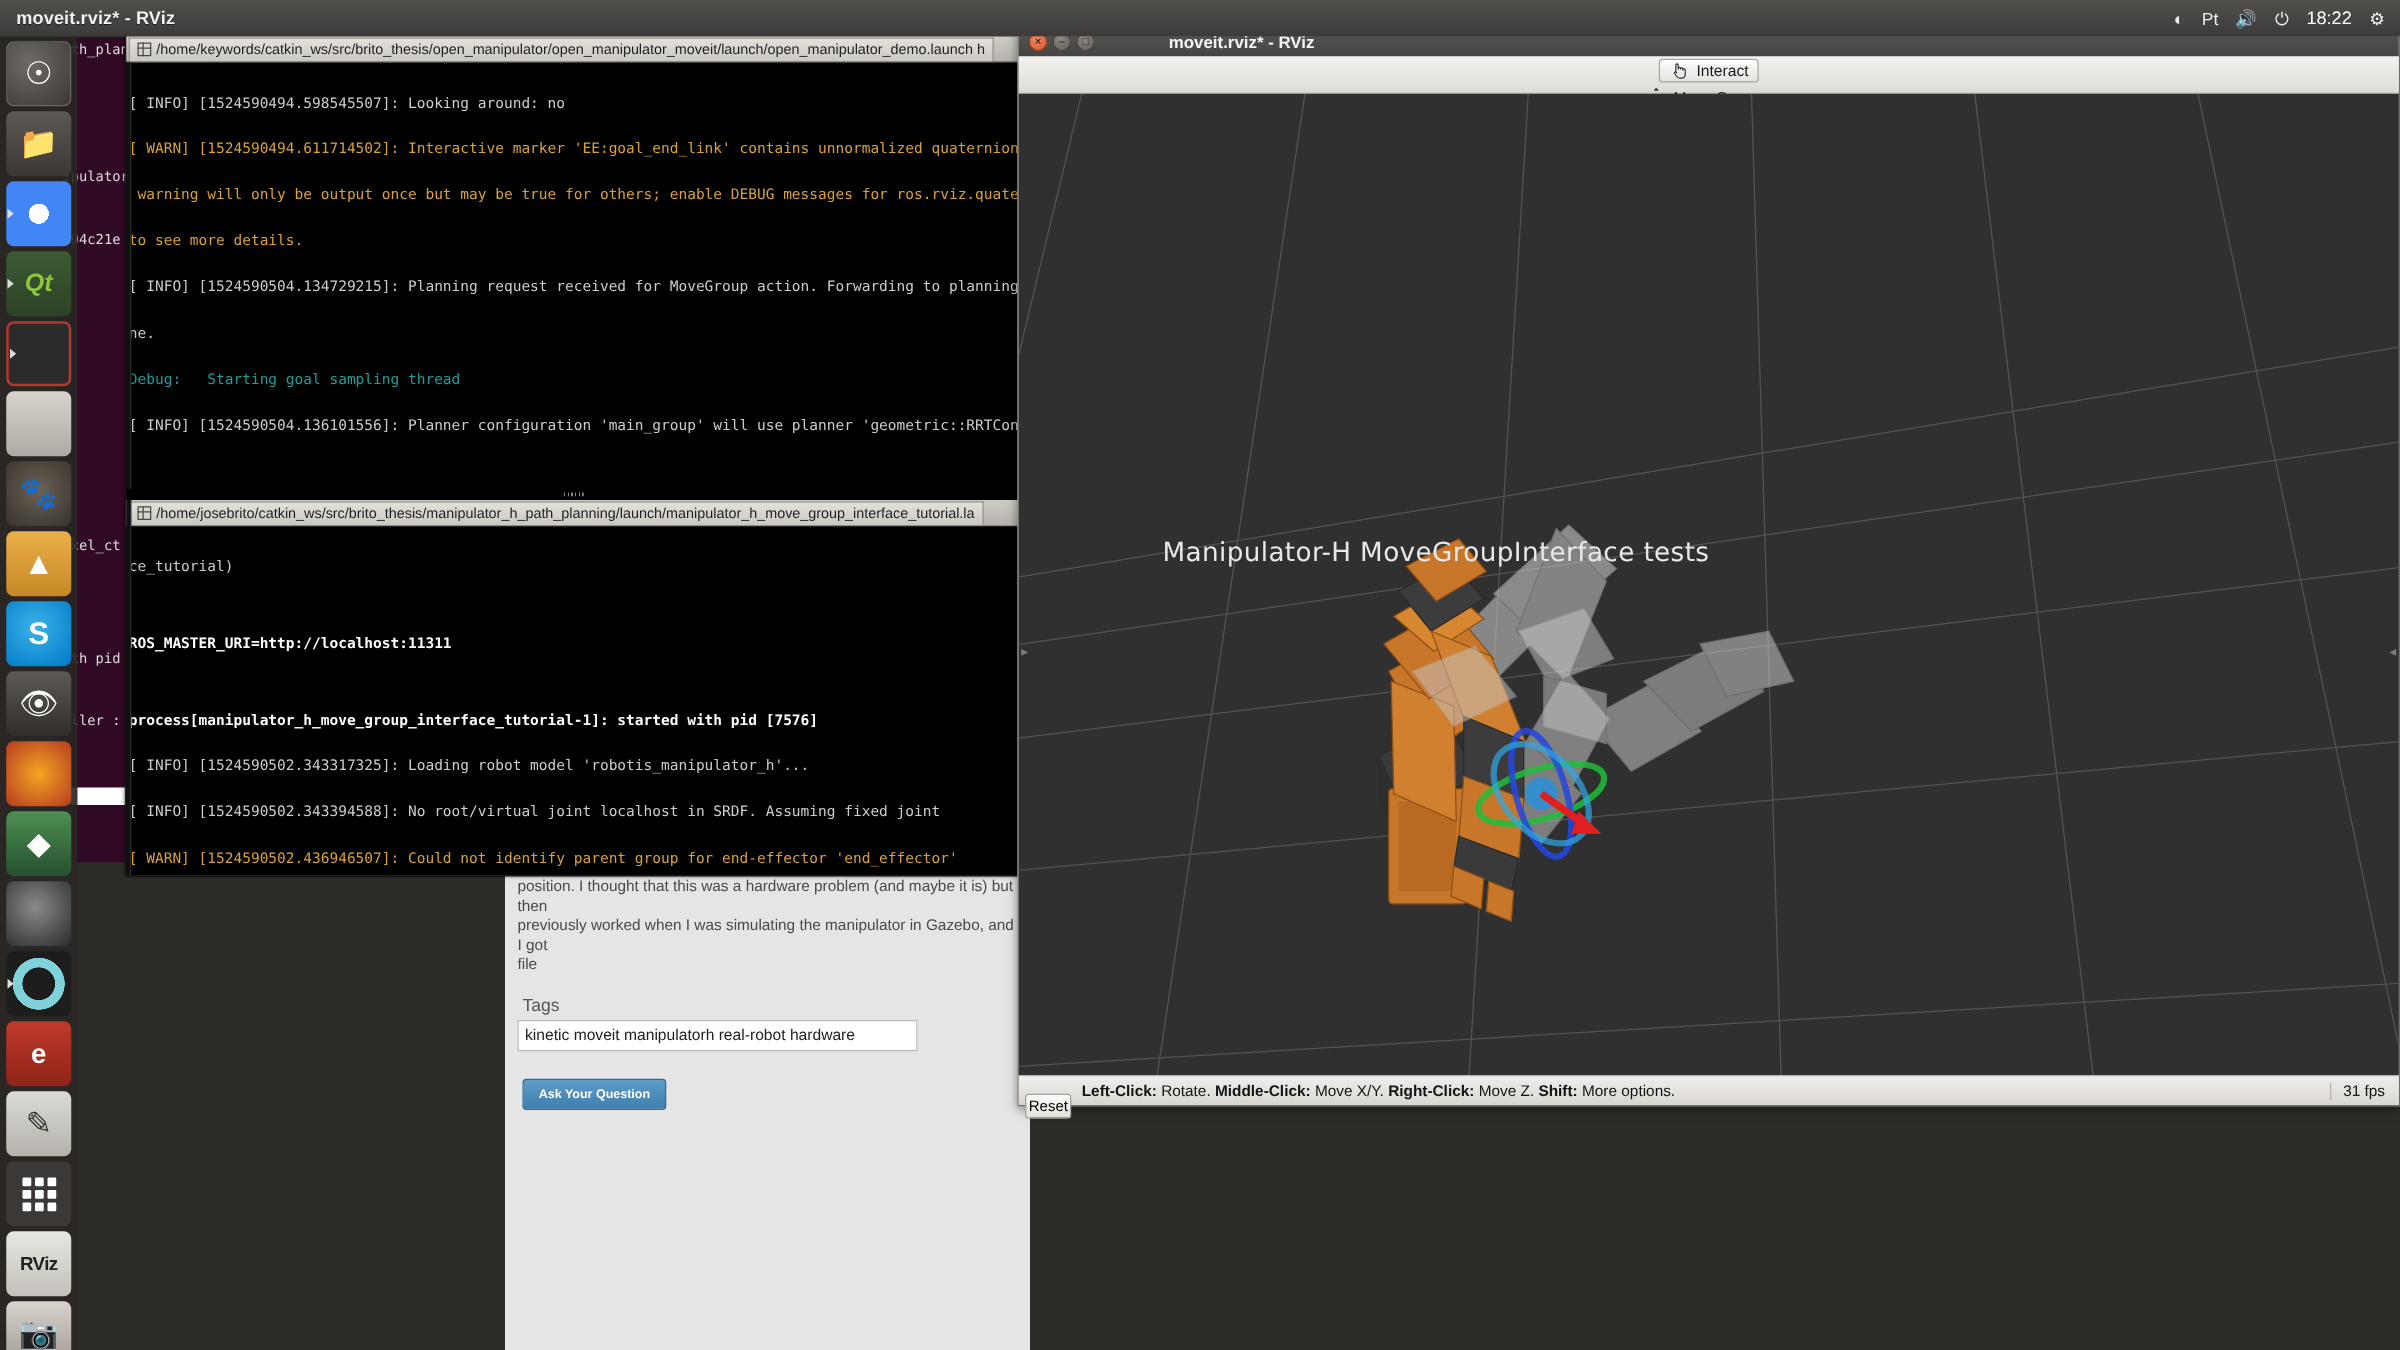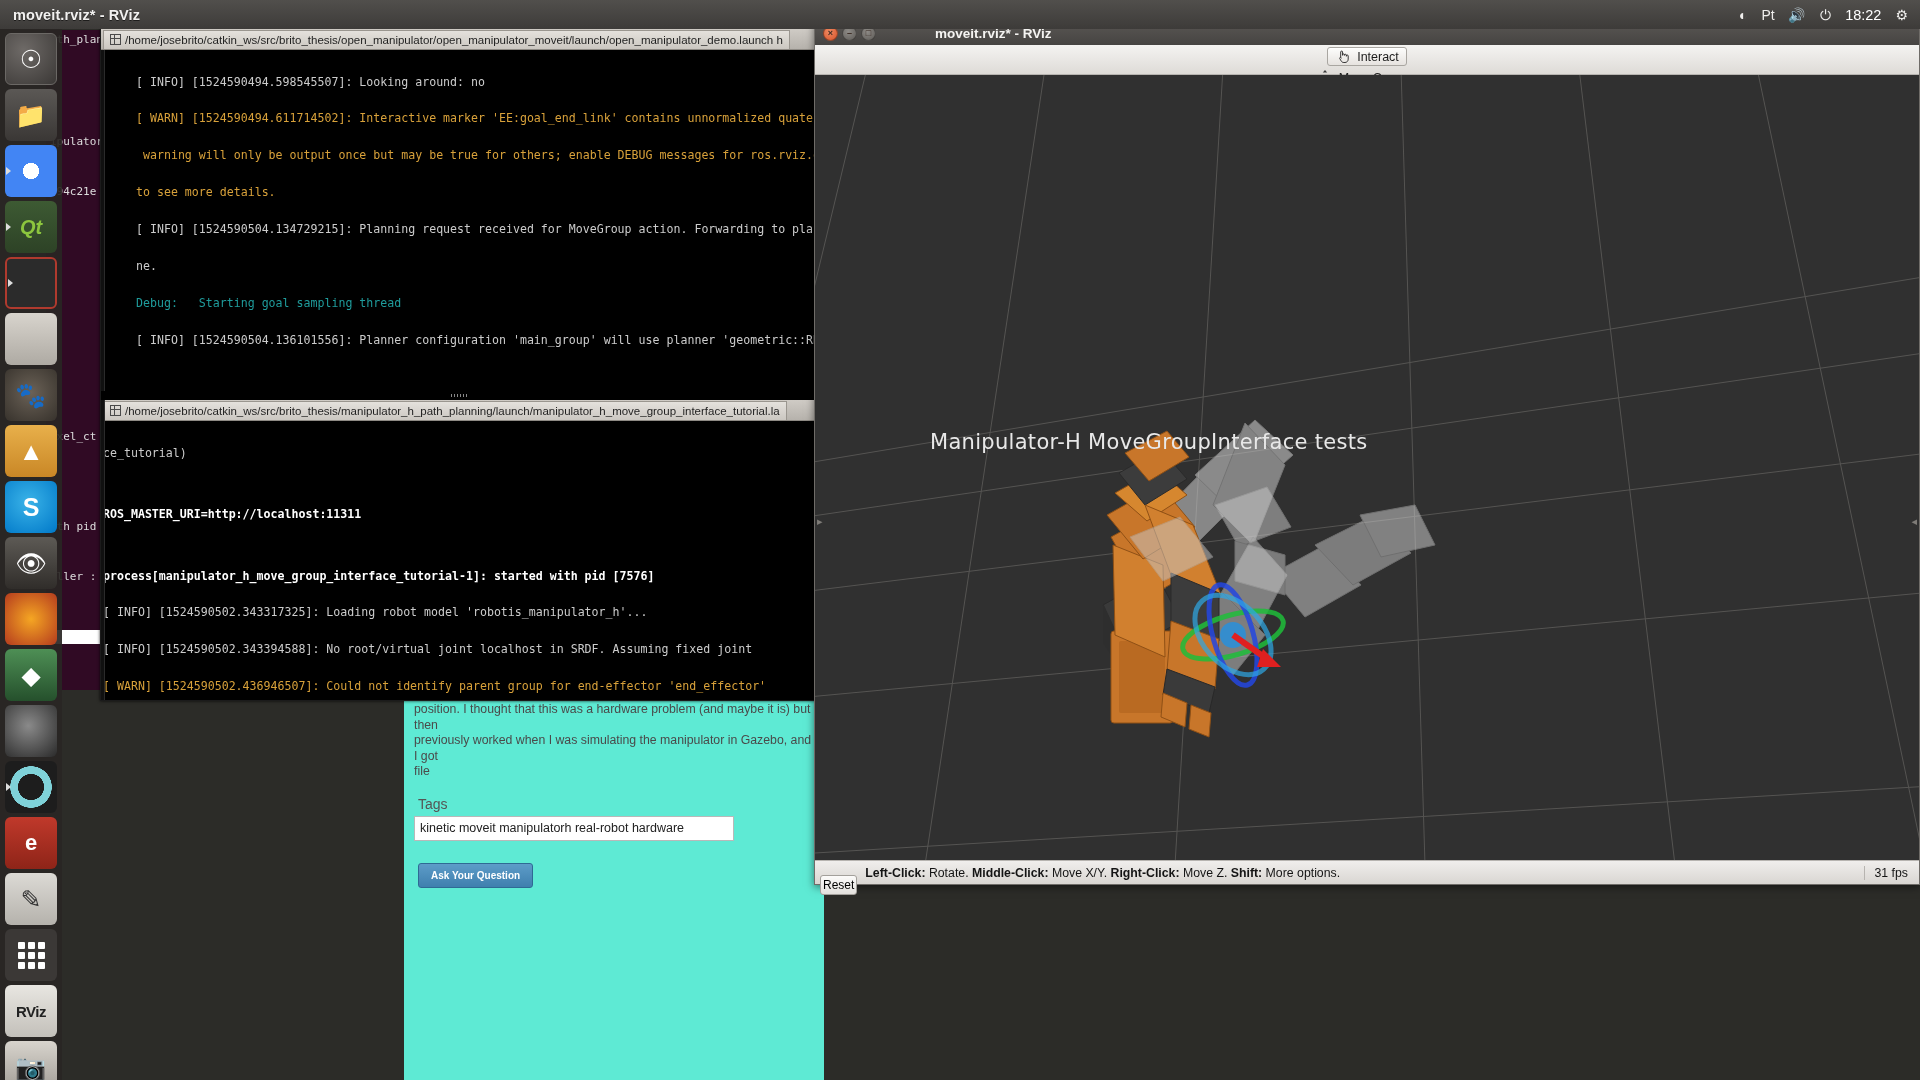--- a/index.html
+++ b/index.html
@@ -54,21 +54,21 @@
     font-weight:bold; font-size:15px; letter-spacing:-.5px; }
   .ico-cam    { background:linear-gradient(#d8d4cd,#9e9a93); }
 
   
   .bterm { position:absolute; background:#300a24; color:#ddd;
     font-family:"DejaVu Sans Mono", monospace; font-size:11px; z-index:10; }
   .bterm .line { white-space:nowrap; line-height:13px; }
 
   
   .browser { position:absolute; left:404px; top:696px; width:420px; height:384px;
-    background:#5eead4; z-index:20; overflow:hidden;
+    background:#e5e5e5; z-index:20; overflow:hidden;
     font-family:"Liberation Sans", sans-serif; font-size:12.5px; color:#3b3b3b; }
   .br-body { padding:6px 8px 0 10px; }
   .br-p { line-height:15.5px; color:#4a4a4a; font-size:12.3px; }
   .br-label { font-size:14px; color:#555; margin:16px 0 4px 4px; }
   .br-input { width:320px; height:25px; border:1px solid #b9b9b9; background:#fff;
     font-size:12.5px; color:#222; padding:0 5px; line-height:25px; }
   .br-help { font-size:12px; color:#707070; line-height:15.5px; margin-top:8px; }
   .br-btn { margin:22px 0 0 4px; background:linear-gradient(#5d9cc8,#3f7fae);
     border:1px solid #2f6a94; border-radius:3px; color:#fff; font-weight:bold;
     font-size:10px; padding:6px 12px; cursor:pointer; }
@@ -172,25 +172,25 @@
       <button class="br-btn">Ask Your Question</button>
     </div>
   </div>
 
   <div class="fterm">
     <div class="scroll-l"></div>
 
     <div class="tabbar">
       <div class="tab">
         <span class="tab-ico"></span>
-        <span>/home/josebrito/catkin_ws/src/brito_thesis/open_manipulator/open_manipulator_moveit/launch/open_manipulator_demo.launch h</span>
-      </div>
-    </div>
-
-    <div class="term-out" style="height:341px;margin-left:33px;">
+        <span>/home/keywords/catkin_ws/src/brito_thesis/open_manipulator/open_manipulator_moveit/launch/open_manipulator_demo.launch h</span>
+      </div>
+    </div>
+
+    <div class="term-out" style="height:341px;">
       <span class="l c-info">[ INFO] [1524590494.598545507]: Looking around: no</span>
       <span class="l c-warn">[ WARN] [1524590494.611714502]: Interactive marker 'EE:goal_end_link' contains unnormalized quaternions. Thi</span>
       <span class="l c-warn"> warning will only be output once but may be true for others; enable DEBUG messages for ros.rviz.quaternions</span>
       <span class="l c-warn">to see more details.</span>
       <span class="l c-info">[ INFO] [1524590504.134729215]: Planning request received for MoveGroup action. Forwarding to planning pipel</span>
       <span class="l c-info">ne.</span>
       <span class="l c-dbg">Debug:   Starting goal sampling thread</span>
       <span class="l c-info">[ INFO] [1524590504.136101556]: Planner configuration 'main_group' will use planner 'geometric::RRTConnect'.</span>
       
       

